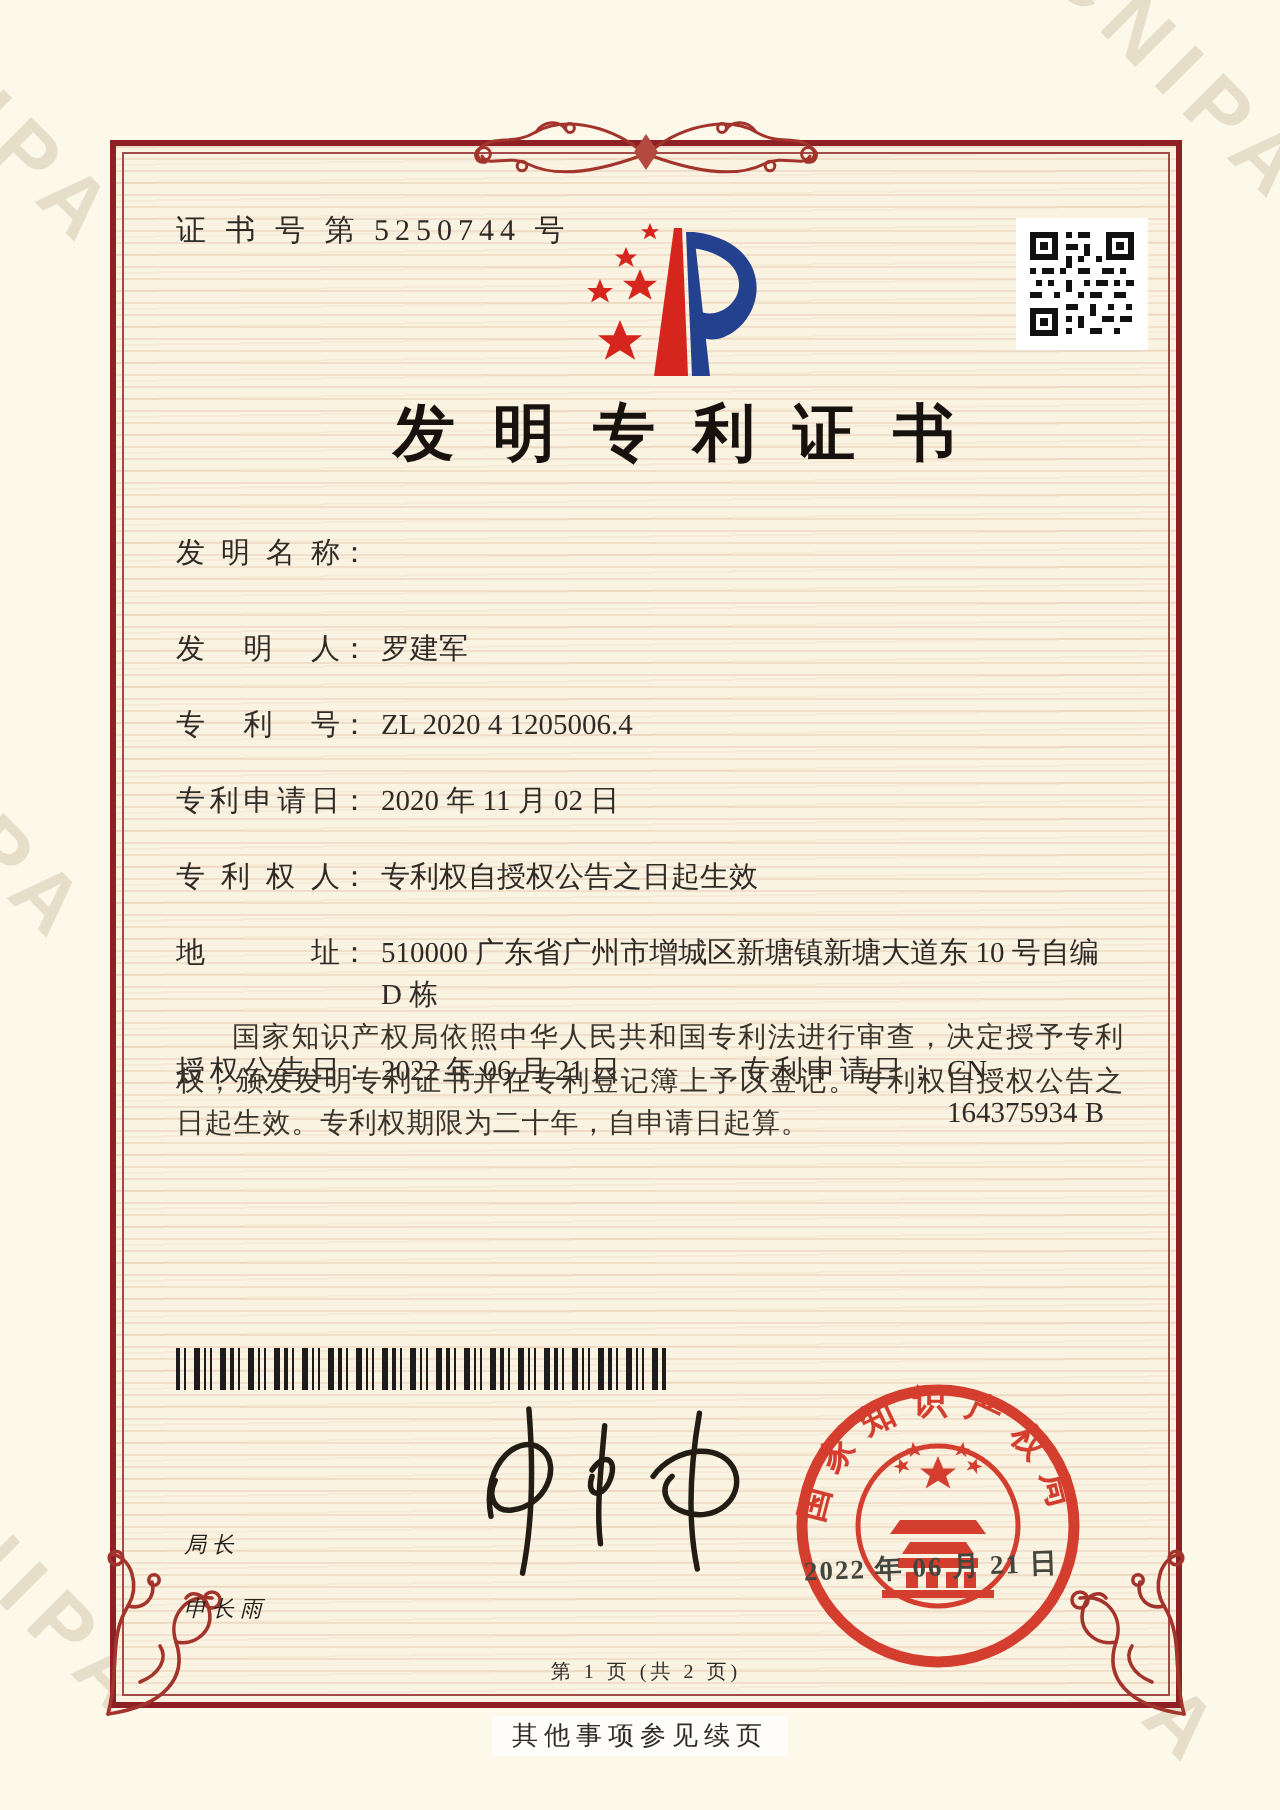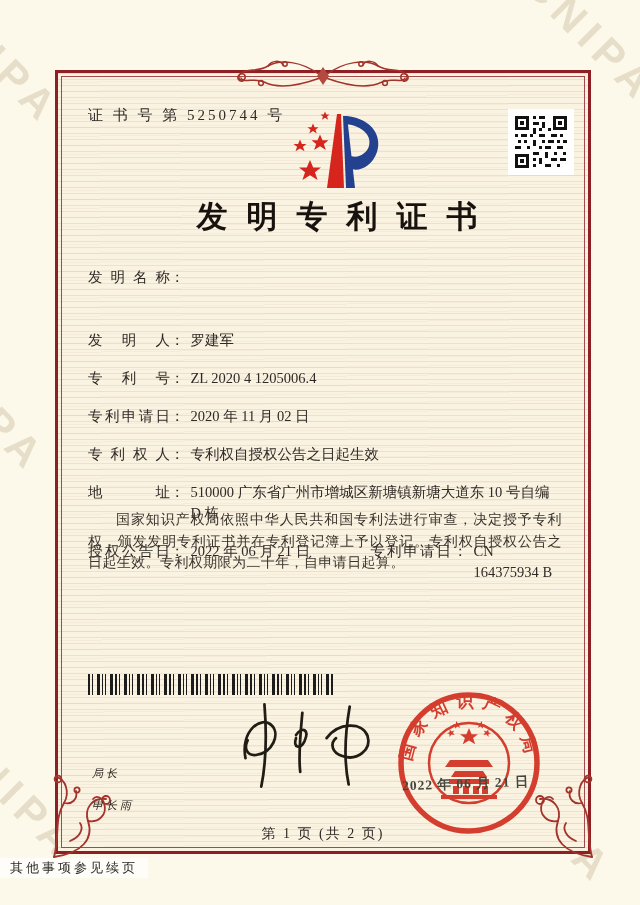--- a/index.html
+++ b/index.html
@@ -27,21 +27,21 @@
 
   .logo{position:absolute;left:50%;top:30px;transform:translateX(-50%);}
   .qr{position:absolute;right:18px;top:40px;width:58px;height:58px;background:#fff;
       box-shadow:0 0 0 4px #fff;}
 
   .title{position:absolute;left:0;right:0;top:123px;text-align:center;
       font-size:31px;font-weight:bold;letter-spacing:19px;text-indent:19px;color:#17120e;padding-left:28px;}
 
   .fields{position:absolute;left:30px;right:26px;top:194px;font-size:14.5px;line-height:21px;}
   .f-row{display:flex;margin-bottom:17px;}
-  .f-row:first-child{margin-bottom:42px;}
+  .f-row:first-child{margin-bottom:27px;}
   .f-label{display:inline-block;width:82px;text-align:justify;text-align-last:justify;flex:none;}
   .f-colon{flex:none;margin-right:6px;}
   .f-value{flex:1;}
   .f-value.fixed{flex:none;width:176px;}
   .f-label2{flex:none;letter-spacing:2px;margin-left:4px;}
 
   .notices{position:absolute;left:30px;right:26px;top:436px;font-size:14px;line-height:21.5px;
       color:#3a332c;letter-spacing:.4px;}
   .notices p{margin:0 0 5px 0;text-indent:2em;text-align:justify;}
 
@@ -52,23 +52,23 @@
           transparent 15px 17px,#1c1c1c 17px 18px,transparent 18px 22px,#1c1c1c 22px 25px,
           transparent 25px 27px);}
 
   .signer{position:absolute;left:34px;top:684px;font-size:11px;letter-spacing:3px;line-height:32px;color:#26211b;font-style:italic;}
   .signature{position:absolute;left:140px;top:622px;}
 
   .seal{position:absolute;left:335px;top:612px;width:152px;height:152px;opacity:.93;}
   .seal-date{position:absolute;left:344px;top:702px;font-size:13.5px;color:#43463e;
       letter-spacing:1px;transform:rotate(-2deg);white-space:nowrap;font-weight:bold;}
 
-  .page-num{position:absolute;left:0;right:0;bottom:8px;text-align:center;font-size:14px;letter-spacing:2px;}
-
-  .footer-note{position:absolute;left:0;right:0;top:858px;}
+  .page-num{position:absolute;left:0;right:0;bottom:8px;text-align:center;font-size:10px;letter-spacing:2px;}
+
+  .footer-note{position:absolute;left:0;right:0;top:858px;text-align:center;}
   .footer-note span{display:inline-block;background:rgba(255,255,255,.7);padding:1px 10px;
       font-size:13px;letter-spacing:3px;}
 </style>
 </head>
 <body>
 
 <div class="page">
 
   <div class="wm" id="wm-layer">
       <span class="wm-span" style="left: -48px; top: -18px;">CNIPA</span>

